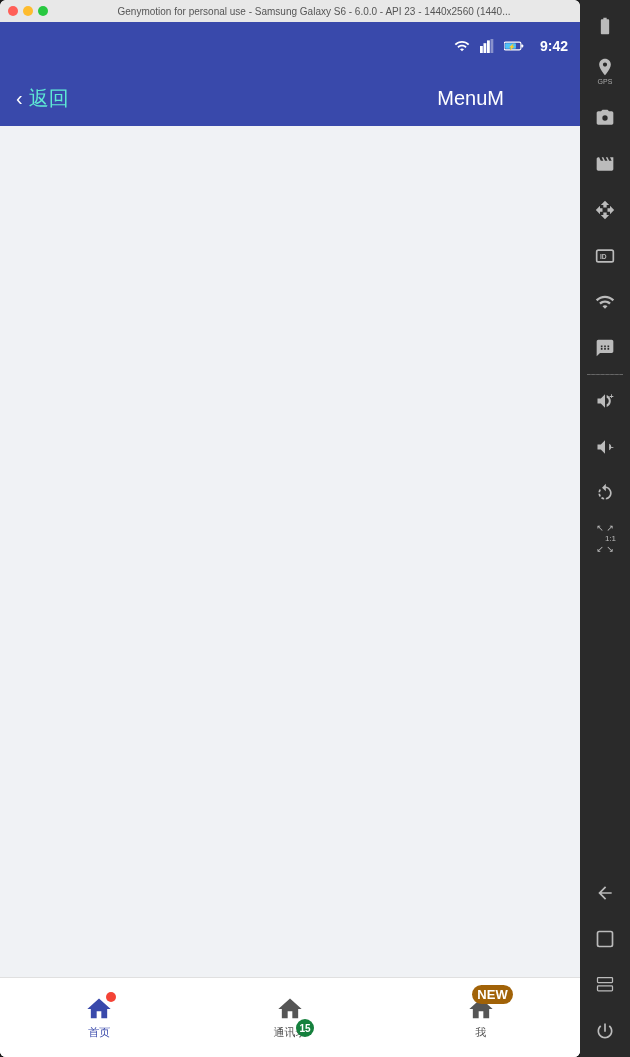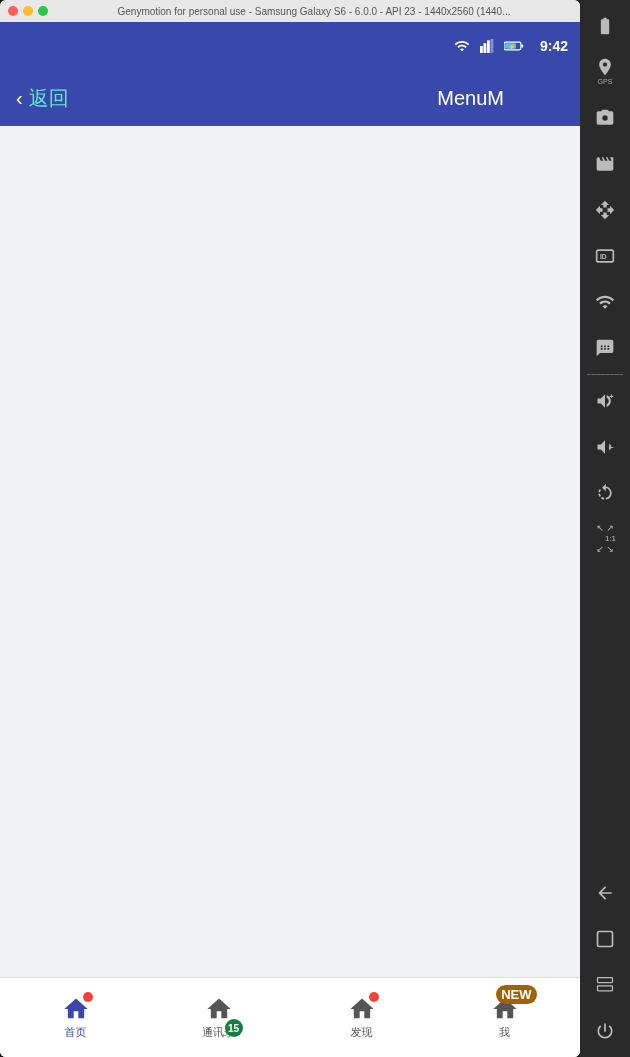--- a/index.html
+++ b/index.html
@@ -429,29 +429,20 @@
       <div class="nav-item">
         <div class="nav-icon-wrap">
           <svg width="28" height="28" viewBox="0 0 24 24" fill="#555">
             <path d="M10 20v-6h4v6h5v-8h3L12 3 2 12h3v8z"></path>
           </svg>
           <span class="badge">15</span>
         </div>
         <span class="nav-label">通讯录</span>
       </div>
 
-      <div class="nav-item">
-        <div class="nav-icon-wrap">
-          <svg width="28" height="28" viewBox="0 0 24 24" fill="#555">
-            <path d="M10 20v-6h4v6h5v-8h3L12 3 2 12h3v8z"></path>
-          </svg>
-          <span class="badge-dot"></span>
-        </div>
-        <span class="nav-label">发现</span>
-      </div>
 
       <div class="nav-item">
         <div class="nav-icon-wrap">
           <svg width="28" height="28" viewBox="0 0 24 24" fill="#555">
             <path d="M10 20v-6h4v6h5v-8h3L12 3 2 12h3v8z"></path>
           </svg>
           <span class="badge-new">NEW</span>
         </div>
         <span class="nav-label">我</span>
       </div>

